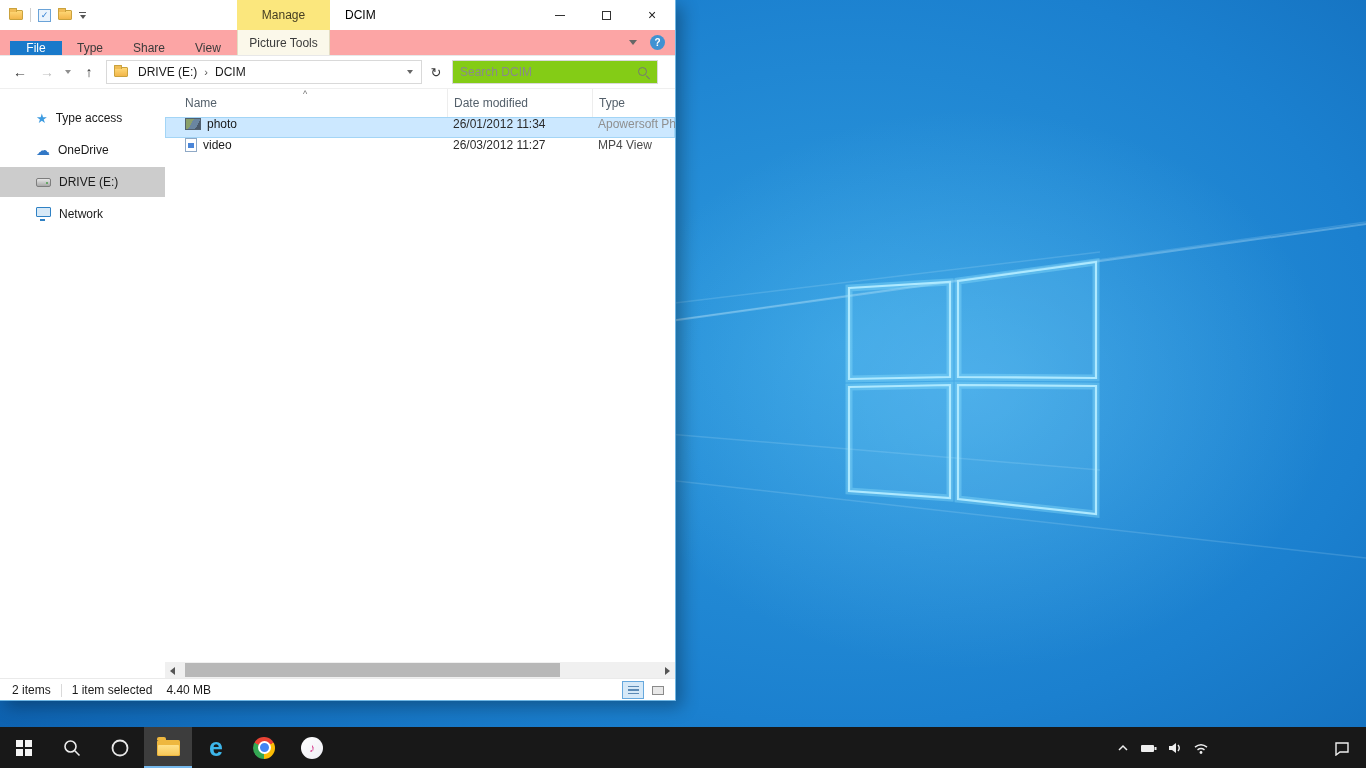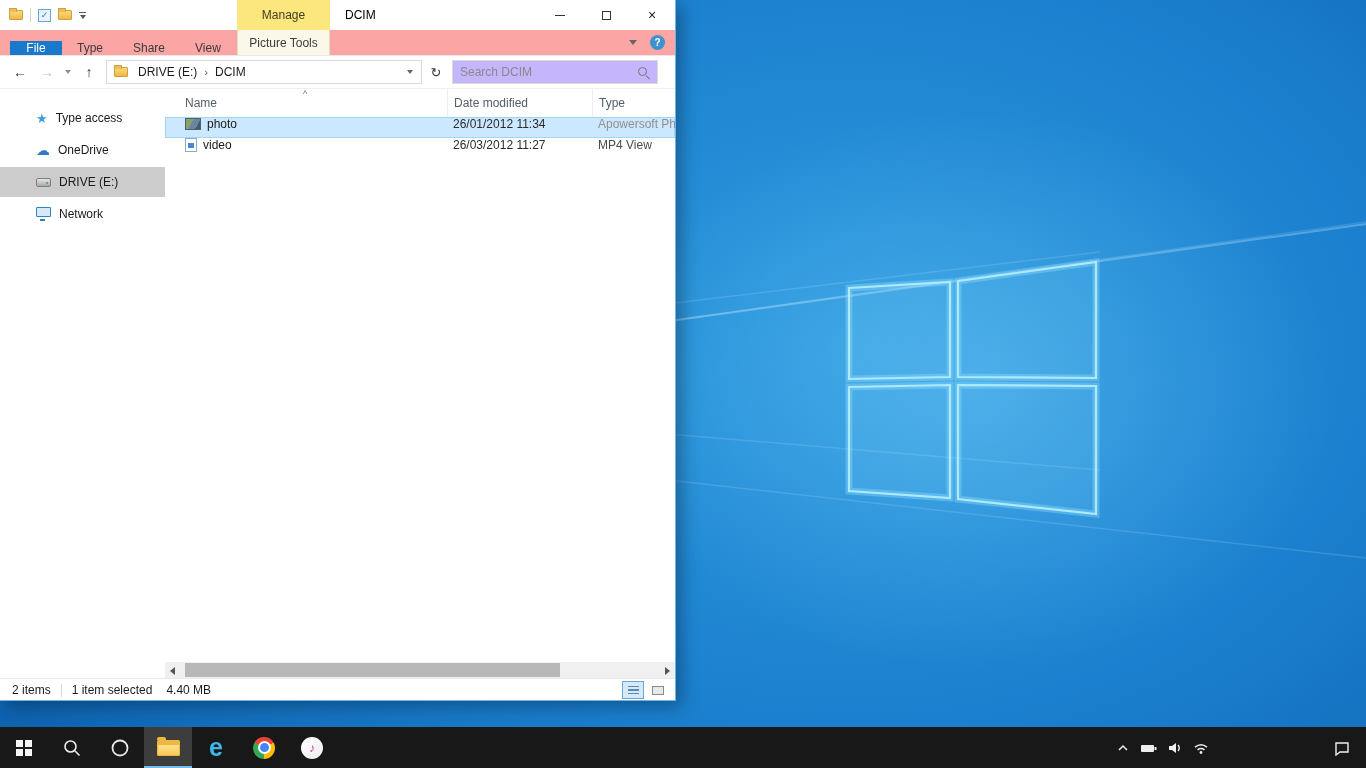--- a/index.html
+++ b/index.html
@@ -54,21 +54,21 @@
   .hist { width:16px; }
   .tri-sm { width:0; height:0; border-left:3.5px solid transparent; border-right:3.5px solid transparent; border-top:4px solid #8f8f8f; }
   .up { width:26px; color:#333; }
   .refresh { width:24px; color:#3a3a3a; font-size:13px; }
   .crumb-box { width:316px; height:24px; border:1px solid #d9d9d9; display:flex; align-items:center; margin:0 2px 0 4px; background:#fff; }
   .crumb-box .folder-icon { margin:0 4px 0 7px; }
   .crumb-item { padding:0 6px; white-space:nowrap; }
   .crumb-sep { color:#555; padding:0 1px; font-size:11px; }
   .crumb-caret { margin-left:auto; margin-right:8px; width:0; height:0;
     border-left:3.5px solid transparent; border-right:3.5px solid transparent; border-top:4px solid #666; }
-  .search-box { width:206px; height:24px; border:1px solid #d9d9d9; display:flex; align-items:center; padding:0 7px; margin-left:4px; background:#c4b5fd; }
+  .search-box { width:206px; height:24px; border:1px solid #d9d9d9; display:flex; align-items:center; padding:0 7px; margin-left:4px; background:#84cc16; }
   .search-box input { border:none; outline:none; flex:1; font-size:12px; color:#333; font-family:"Liberation Sans", sans-serif; background:transparent; min-width:0; }
   .search-box input::placeholder { color:#8a8a8a; }
   .mag { position:relative; width:13px; height:13px; flex-shrink:0; }
   .mag::before { content:""; position:absolute; left:1px; top:1px; width:7px; height:7px; border:1.4px solid #767676; border-radius:50%; }
   .mag::after { content:""; position:absolute; left:9px; top:9px; width:4.5px; height:1.4px; background:#767676; transform:rotate(45deg); transform-origin:left center; }
 
   
   .folder-icon { position:relative; display:inline-block; width:14px; height:10px;
     background:linear-gradient(#ffd978,#f2b64a); border:1px solid #caa23d; border-radius:1px; }
   .folder-icon::before { content:""; position:absolute; top:-3px; left:-1px; width:6px; height:3px;

